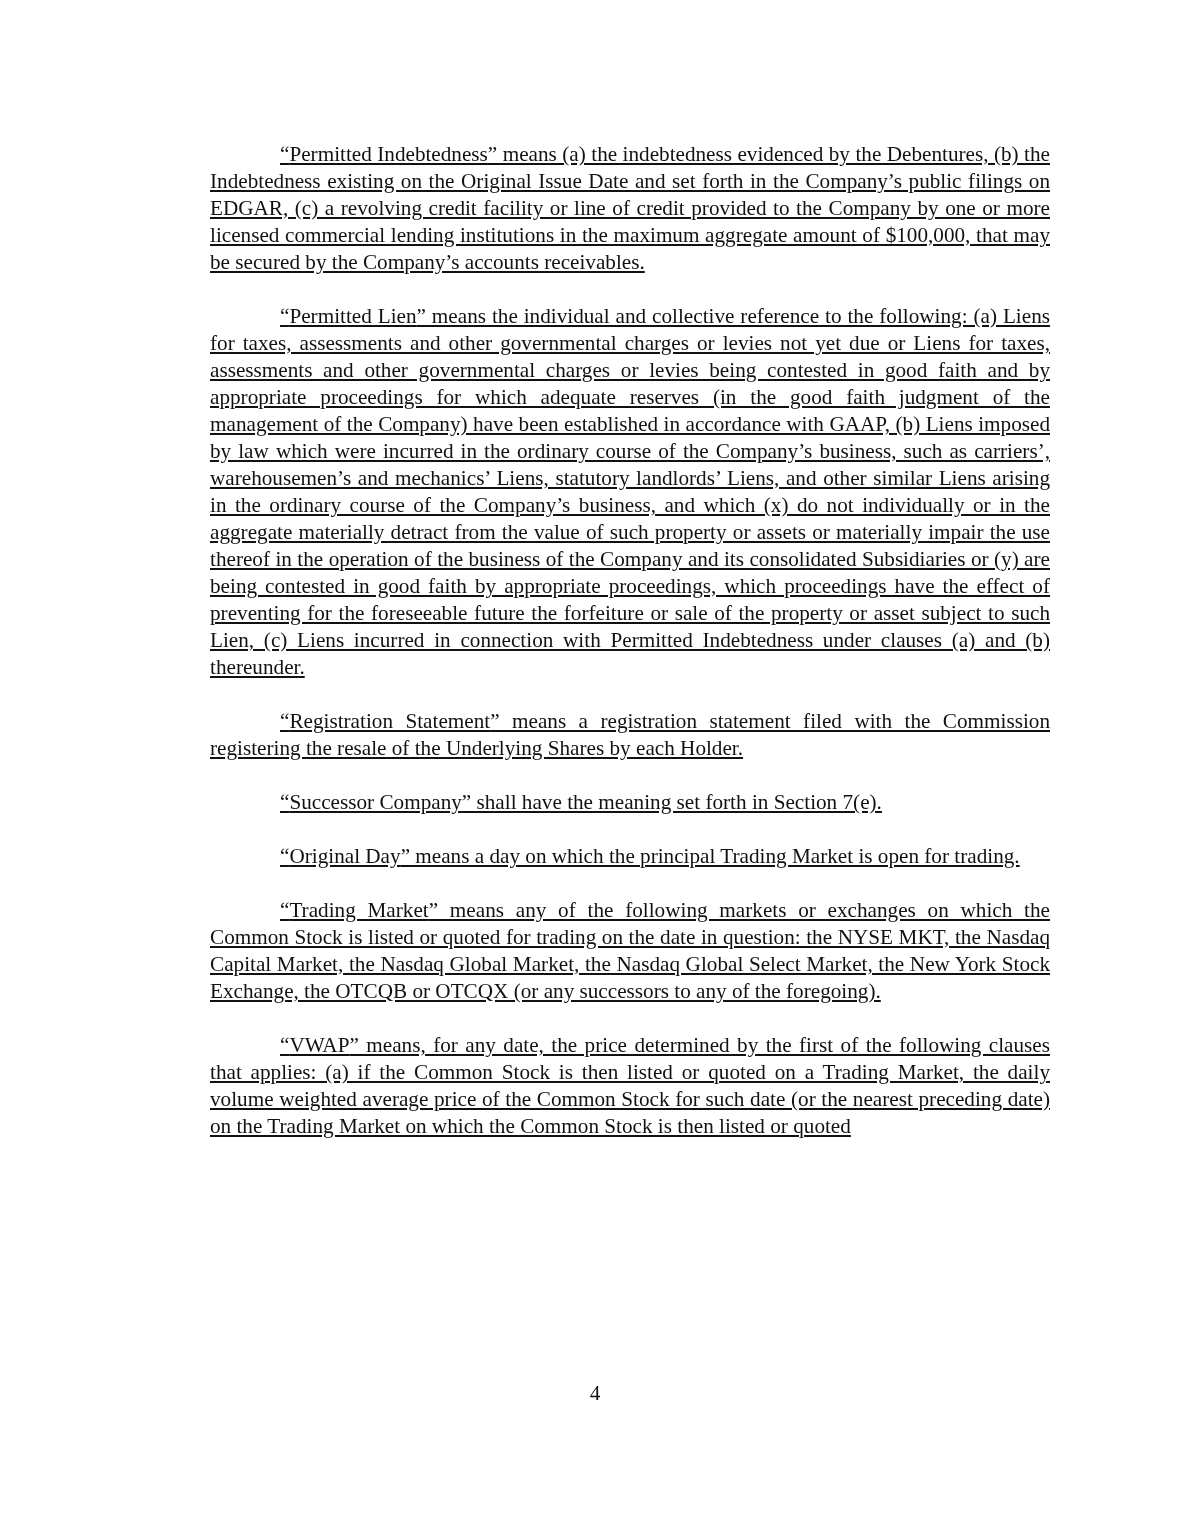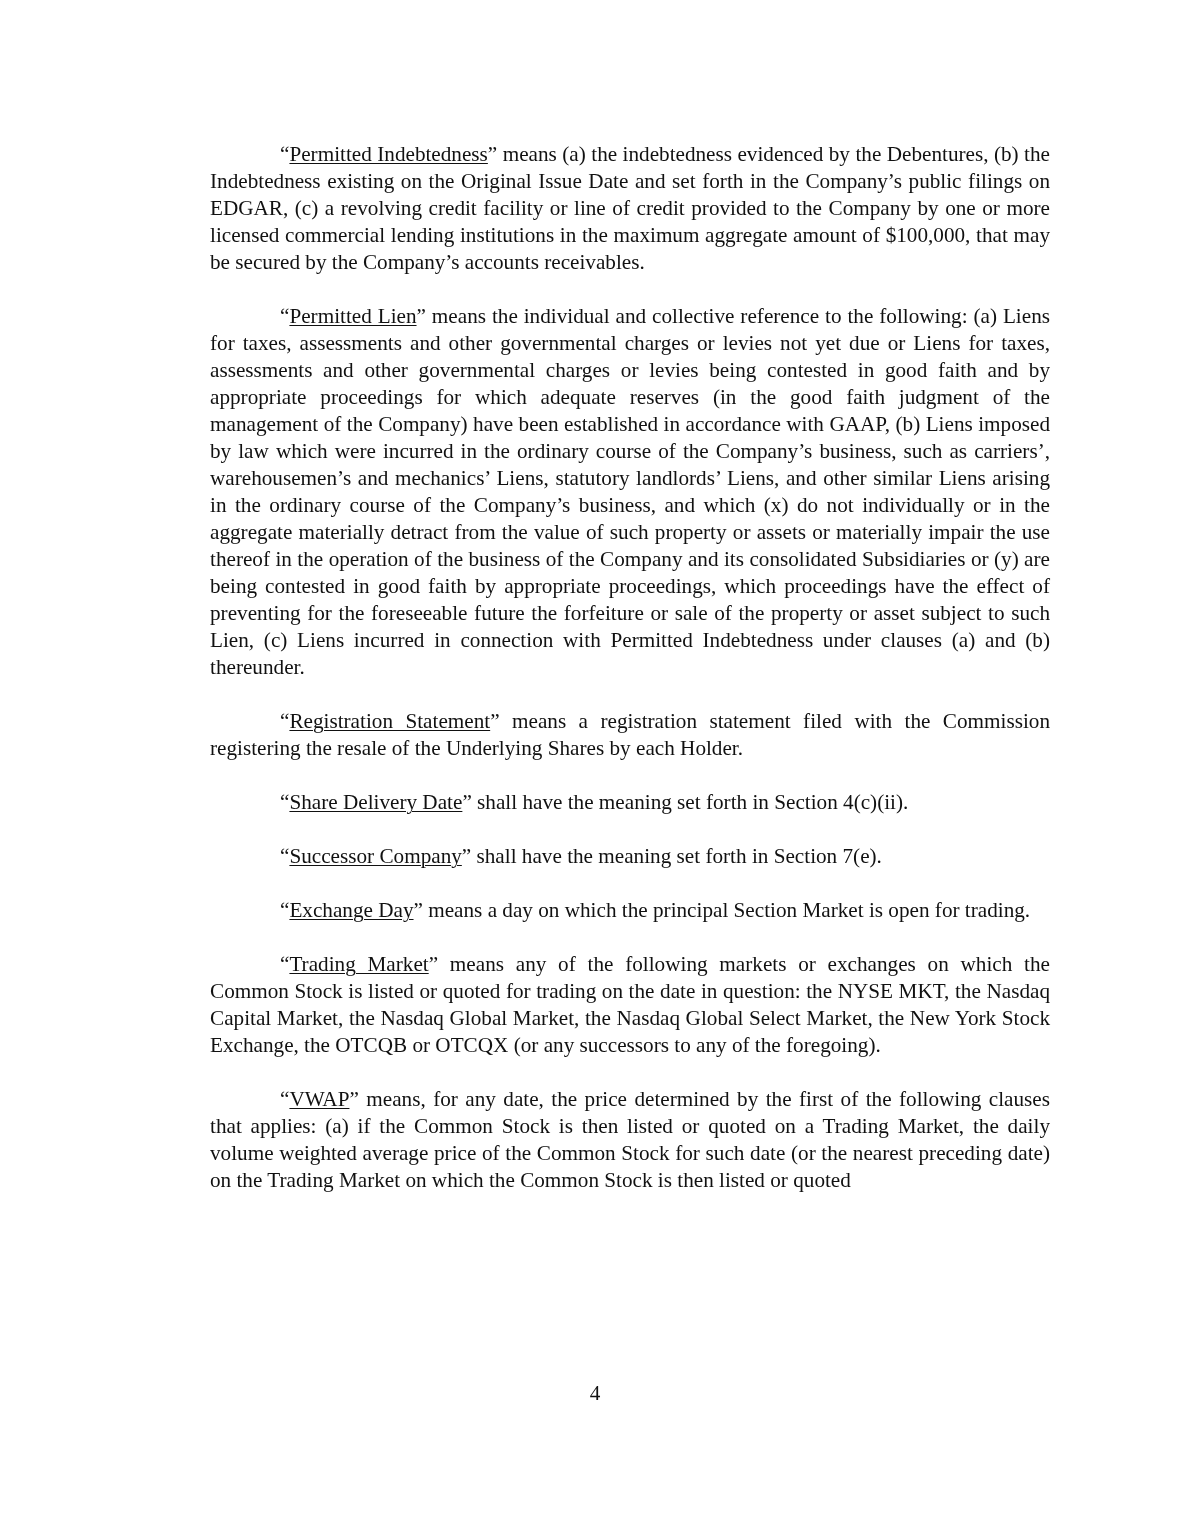--- a/index.html
+++ b/index.html
@@ -2,34 +2,33 @@
 <html><head>
 <meta charset="utf-8">
 <style>
   html, body { margin: 0; padding: 0; background: #ffffff; }
   body { width: 1190px; height: 1540px; position: relative; overflow: hidden; }
   .page {
     position: absolute; left: 210px; top: 141px; width: 840px;
     font-family: "Liberation Serif", serif; font-size: 21.2px; line-height: 27px;
     color: #111111;
   }
-  .para { text-align: justify; margin: 0 0 27px 0; text-indent: 70px; }
+  .para { text-align: justify; margin: 0 0 27px 0; text-indent: 70px; text-decoration: underline; }
   .term { text-decoration: underline; text-decoration-thickness: 1px; text-underline-offset: 2px; }
   .page-number {
     position: absolute; left: 0; width: 1190px; top: 1381px; text-align: center;
     font-family: "Liberation Serif", serif; font-size: 21.2px; color: #111111;
   }
 </style>
 </head>
 <body>
 
 <div class="page">
   <p class="para"><span>“</span><span class="term">Permitted Indebtedness</span><span>” means (a) the indebtedness evidenced by the Debentures, (b) the Indebtedness existing on the Original Issue Date and set forth in the Company’s public filings on EDGAR, (c) a revolving credit facility or line of credit provided to the Company by one or more licensed commercial lending institutions in the maximum aggregate amount of $100,000, that may be secured by the Company’s accounts receivables.</span></p>
   <p class="para"><span>“</span><span class="term">Permitted Lien</span><span>” means the individual and collective reference to the following: (a) Liens for taxes, assessments and other governmental charges or levies not yet due or Liens for taxes, assessments and other governmental charges or levies being contested in good faith and by appropriate proceedings for which adequate reserves (in the good faith judgment of the management of the Company) have been established in accordance with GAAP, (b) Liens imposed by law which were incurred in the ordinary course of the Company’s business, such as carriers’, warehousemen’s and mechanics’ Liens, statutory landlords’ Liens, and other similar Liens arising in the ordinary course of the Company’s business, and which (x) do not individually or in the aggregate materially detract from the value of such property or assets or materially impair the use thereof in the operation of the business of the Company and its consolidated Subsidiaries or (y) are being contested in good faith by appropriate proceedings, which proceedings have the effect of preventing for the foreseeable future the forfeiture or sale of the property or asset subject to such Lien, (c) Liens incurred in connection with Permitted Indebtedness under clauses (a) and (b) thereunder.</span></p>
   <p class="para"><span>“</span><span class="term">Registration Statement</span><span>” means a registration statement filed with the Commission registering the resale of the Underlying Shares by each Holder.</span></p>
-  <p class="para"><span>“</span><span class="term">Share Delivery Date</span><span>” shall have the meaning set forth in Section 4(c)(ii).</span></p>
   <p class="para"><span>“</span><span class="term">Successor Company</span><span>” shall have the meaning set forth in Section 7(e).</span></p>
-  <p class="para"><span>“</span><span class="term">Exchange Day</span><span>” means a day on which the principal Section Market is open for trading.</span></p>
+  <p class="para"><span>“</span><span class="term">Original Day</span><span>” means a day on which the principal Trading Market is open for trading.</span></p>
   <p class="para"><span>“</span><span class="term">Trading Market</span><span>” means any of the following markets or exchanges on which the Common Stock is listed or quoted for trading on the date in question: the NYSE MKT, the Nasdaq Capital Market, the Nasdaq Global Market, the Nasdaq Global Select Market, the New York Stock Exchange, the OTCQB or OTCQX (or any successors to any of the foregoing).</span></p>
   <p class="para"><span>“</span><span class="term">VWAP</span><span>” means, for any date, the price determined by the first of the following clauses that applies: (a) if the Common Stock is then listed or quoted on a Trading Market, the daily volume weighted average price of the Common Stock for such date (or the nearest preceding date) on the Trading Market on which the Common Stock is then listed or quoted</span></p>
 </div>
 
 <div class="page-number">4</div>
 
 </body></html>

